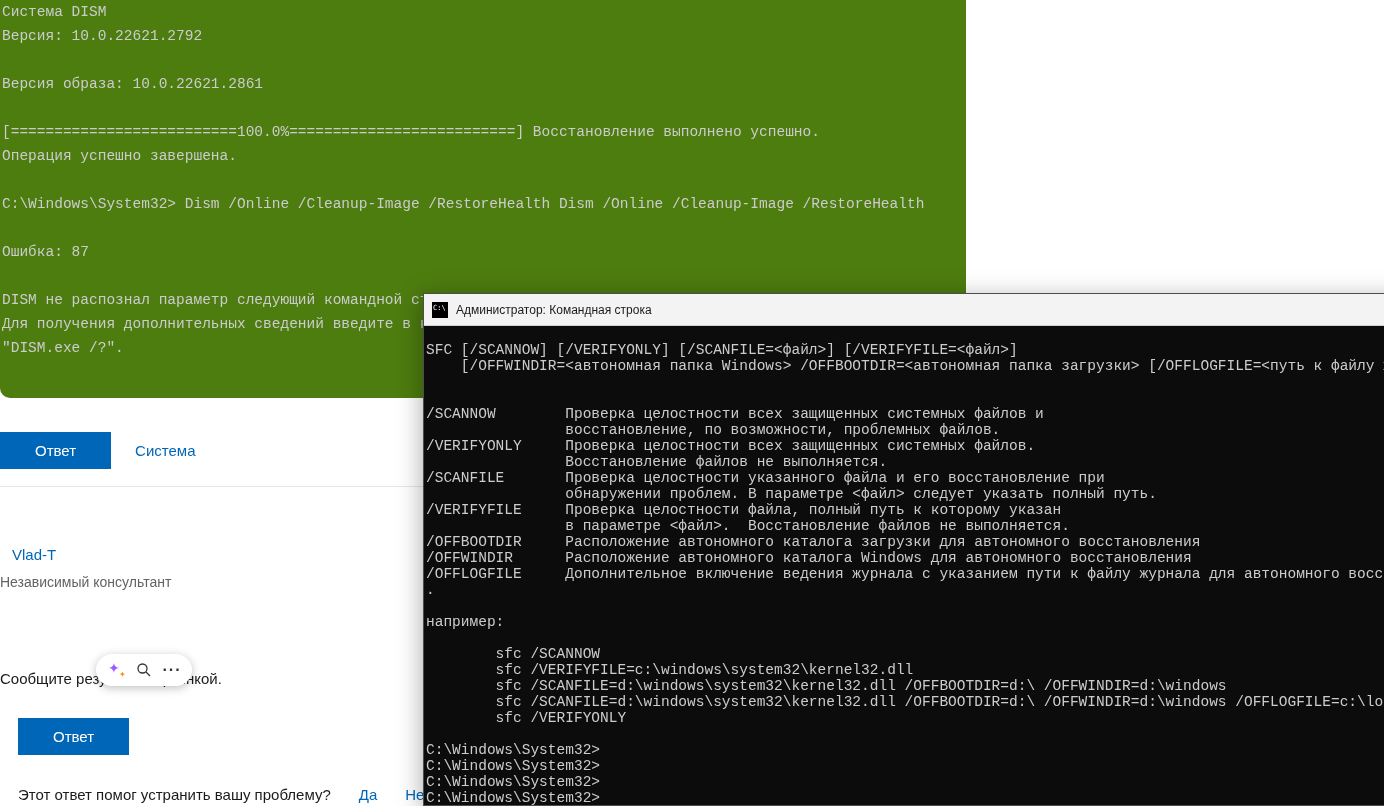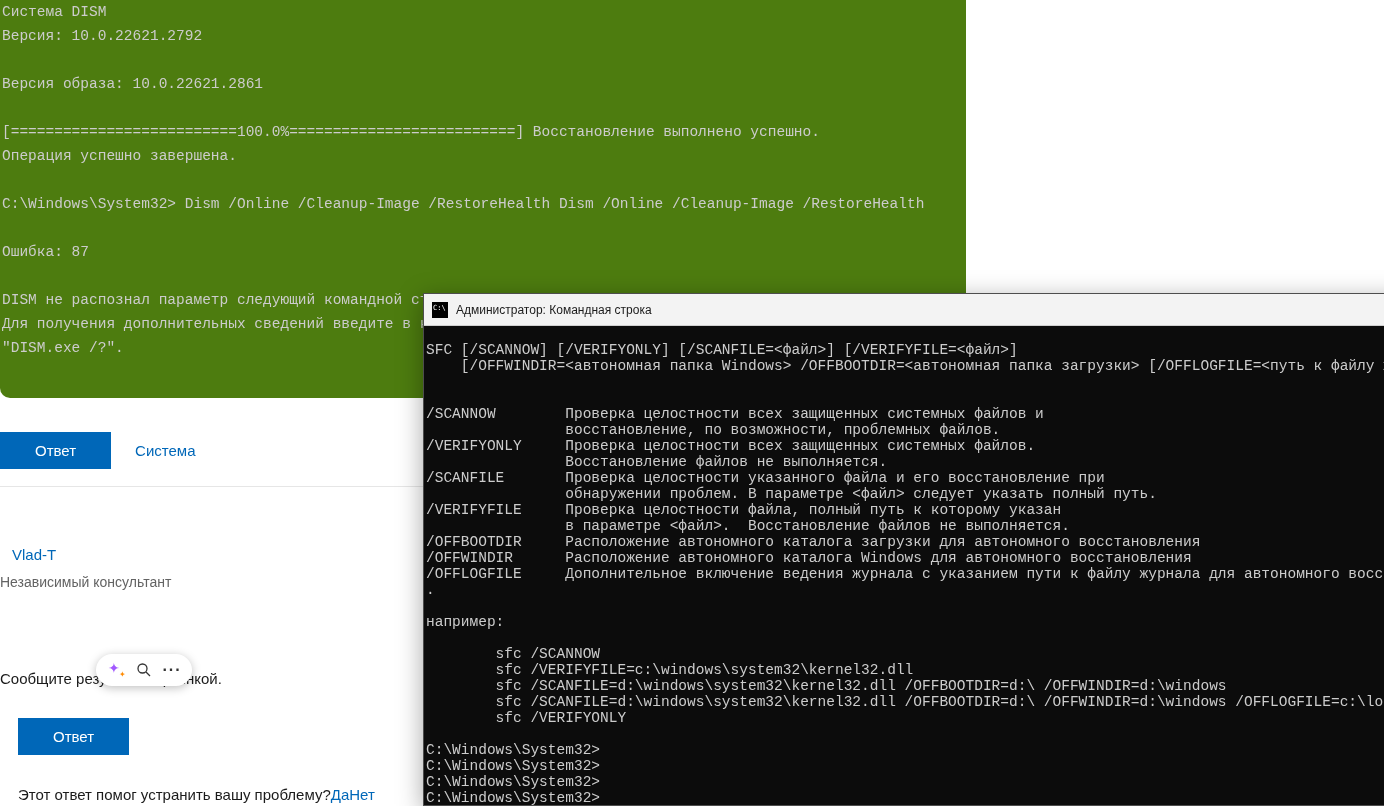--- a/index.html
+++ b/index.html
@@ -148,20 +148,21 @@
     top: 320px;
   }
   .feedback-row {
     position: absolute;
     left: 18px;
     top: 388px;
     font-size: 15px;
     color: #1b1b1b;
     display: flex;
     align-items: center;
+    gap: 28px;
   }
   .feedback-row .yes, .feedback-row .no {
     color: #0067b8;
     cursor: pointer;
   }
 
   
   .window-cmd {
     position: absolute;
     left: 423px;

